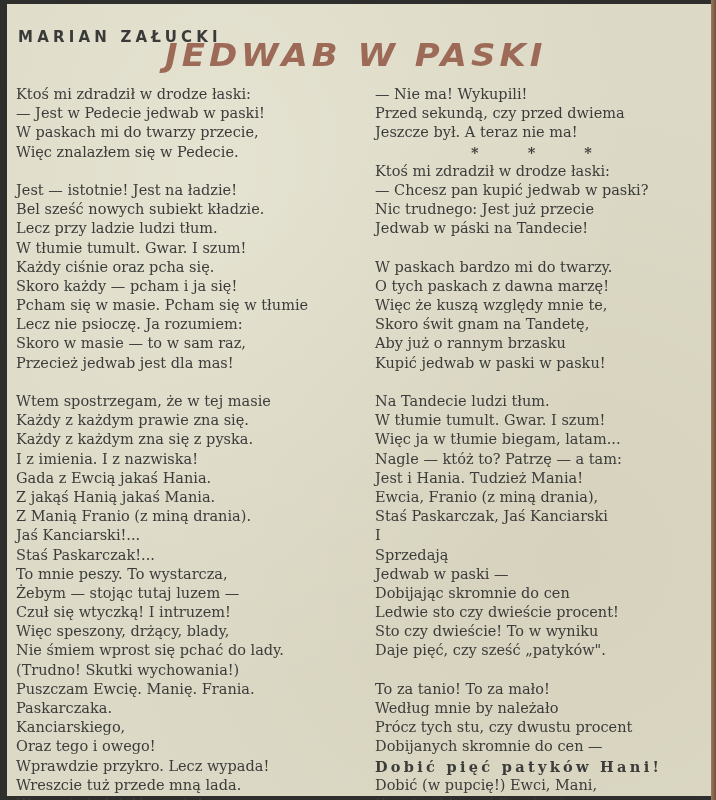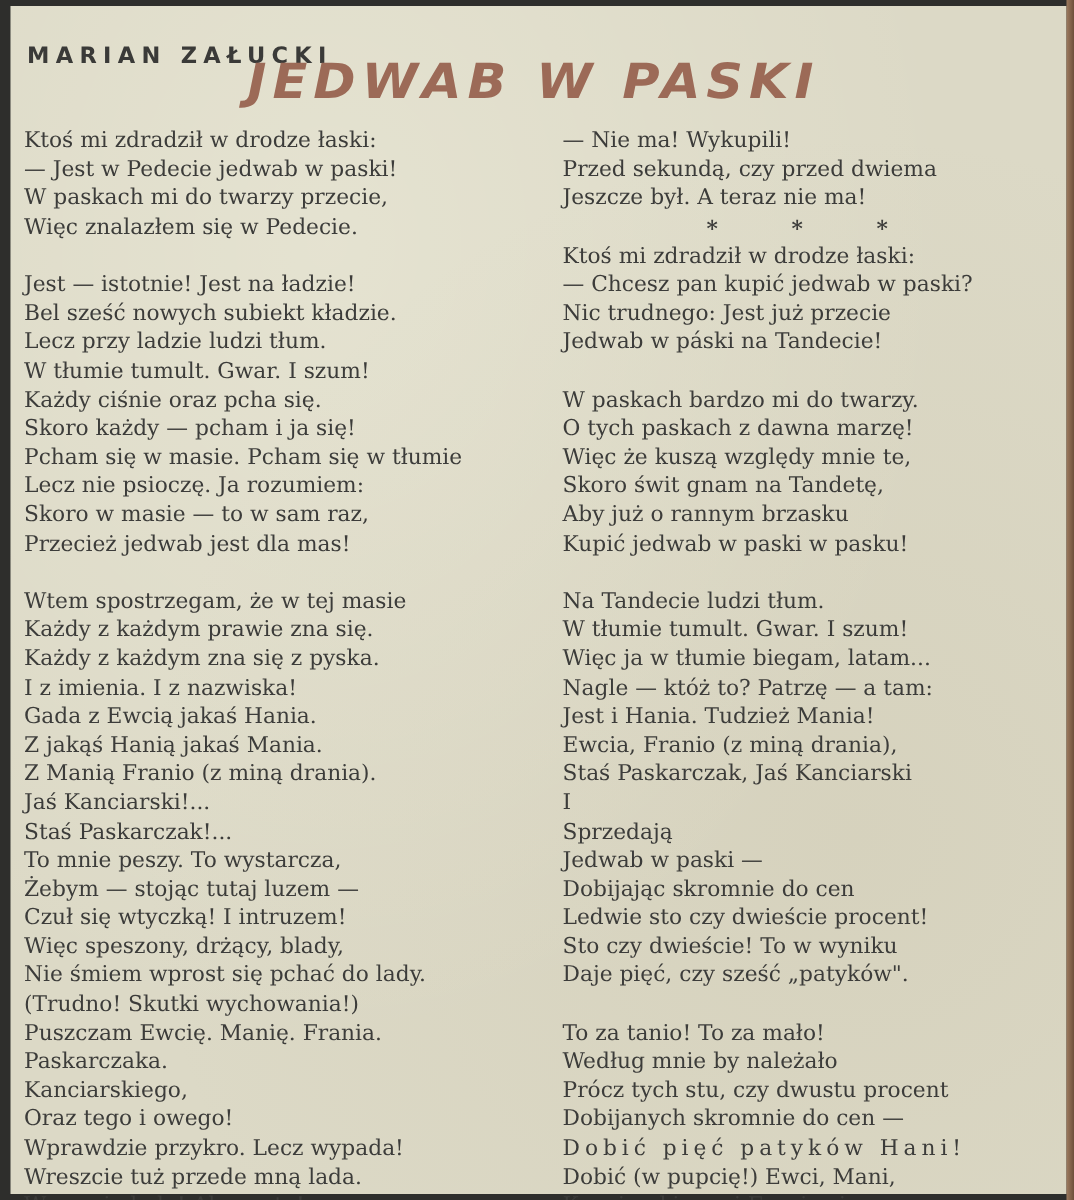--- a/index.html
+++ b/index.html
@@ -38,21 +38,21 @@
       font-family: "DejaVu Serif", serif;
       font-size: 14.5px; line-height: 19.2px;
       color: #3c3c3a;
       white-space: pre;
     }
     .col-left { left: 9px; }
     .col-right { left: 368px; }
     .line { display: block; height: 19.2px; }
     .line.blank { height: 19.2px; }
     .line.stars { padding-left: 96px; letter-spacing: 22px; font-weight: bold; }
-    .spaced { letter-spacing: 3.3px; }
+    .spaced { letter-spacing: 3.3px; font-weight: bold; }
   </style>
 </head>
 <body>
 
 <div class="page">
   <div class="author">MARIAN ZAŁUCKI</div>
   <div class="title">JEDWAB W PASKI</div>
 
   <div class="col col-left" id="col-left"><span class="line">Ktoś mi zdradził w drodze łaski:</span><span class="line">— Jest w Pedecie jedwab w paski!</span><span class="line">W paskach mi do twarzy przecie,</span><span class="line">Więc znalazłem się w Pedecie.</span><span class="line blank">&nbsp;</span><span class="line">Jest — istotnie! Jest na ładzie!</span><span class="line">Bel sześć nowych subiekt kładzie.</span><span class="line">Lecz przy ladzie ludzi tłum.</span><span class="line">W tłumie tumult. Gwar. I szum!</span><span class="line">Każdy ciśnie oraz pcha się.</span><span class="line">Skoro każdy — pcham i ja się!</span><span class="line">Pcham się w masie. Pcham się w tłumie</span><span class="line">Lecz nie psioczę. Ja rozumiem:</span><span class="line">Skoro w masie — to w sam raz,</span><span class="line">Przecież jedwab jest dla mas!</span><span class="line blank">&nbsp;</span><span class="line">Wtem spostrzegam, że w tej masie</span><span class="line">Każdy z każdym prawie zna się.</span><span class="line">Każdy z każdym zna się z pyska.</span><span class="line">I z imienia. I z nazwiska!</span><span class="line">Gada z Ewcią jakaś Hania.</span><span class="line">Z jakąś Hanią jakaś Mania.</span><span class="line">Z Manią Franio (z miną drania).</span><span class="line">Jaś Kanciarski!...</span><span class="line">Staś Paskarczak!...</span><span class="line">To mnie peszy. To wystarcza,</span><span class="line">Żebym — stojąc tutaj luzem —</span><span class="line">Czuł się wtyczką! I intruzem!</span><span class="line">Więc speszony, drżący, blady,</span><span class="line">Nie śmiem wprost się pchać do lady.</span><span class="line">(Trudno! Skutki wychowania!)</span><span class="line">Puszczam Ewcię. Manię. Frania.</span><span class="line">Paskarczaka.</span><span class="line">Kanciarskiego,</span><span class="line">Oraz tego i owego!</span><span class="line">Wprawdzie przykro. Lecz wypada!</span><span class="line">Wreszcie tuż przede mną lada.</span><span class="line">Wreszcie lada! Ale pusta!</span></div>
   <div class="col col-right" id="col-right"><span class="line">— Nie ma! Wykupili!</span><span class="line">Przed sekundą, czy przed dwiema</span><span class="line">Jeszcze był. A teraz nie ma!</span><span class="line stars">* * *</span><span class="line">Ktoś mi zdradził w drodze łaski:</span><span class="line">— Chcesz pan kupić jedwab w paski?</span><span class="line">Nic trudnego: Jest już przecie</span><span class="line">Jedwab w páski na Tandecie!</span><span class="line blank">&nbsp;</span><span class="line">W paskach bardzo mi do twarzy.</span><span class="line">O tych paskach z dawna marzę!</span><span class="line">Więc że kuszą względy mnie te,</span><span class="line">Skoro świt gnam na Tandetę,</span><span class="line">Aby już o rannym brzasku</span><span class="line">Kupić jedwab w paski w pasku!</span><span class="line blank">&nbsp;</span><span class="line">Na Tandecie ludzi tłum.</span><span class="line">W tłumie tumult. Gwar. I szum!</span><span class="line">Więc ja w tłumie biegam, latam...</span><span class="line">Nagle — któż to? Patrzę — a tam:</span><span class="line">Jest i Hania. Tudzież Mania!</span><span class="line">Ewcia, Franio (z miną drania),</span><span class="line">Staś Paskarczak, Jaś Kanciarski</span><span class="line">I</span><span class="line">Sprzedają</span><span class="line">Jedwab w paski —</span><span class="line">Dobijając skromnie do cen</span><span class="line">Ledwie sto czy dwieście procent!</span><span class="line">Sto czy dwieście! To w wyniku</span><span class="line">Daje pięć, czy sześć „patyków".</span><span class="line blank">&nbsp;</span><span class="line">To za tanio! To za mało!</span><span class="line">Według mnie by należało</span><span class="line">Prócz tych stu, czy dwustu procent</span><span class="line">Dobijanych skromnie do cen —</span><span class="line spaced">Dobić pięć patyków Hani!</span><span class="line">Dobić (w pupcię!) Ewci, Mani,</span><span class="line">Kanciarskiemu i Franiowi,</span></div>

